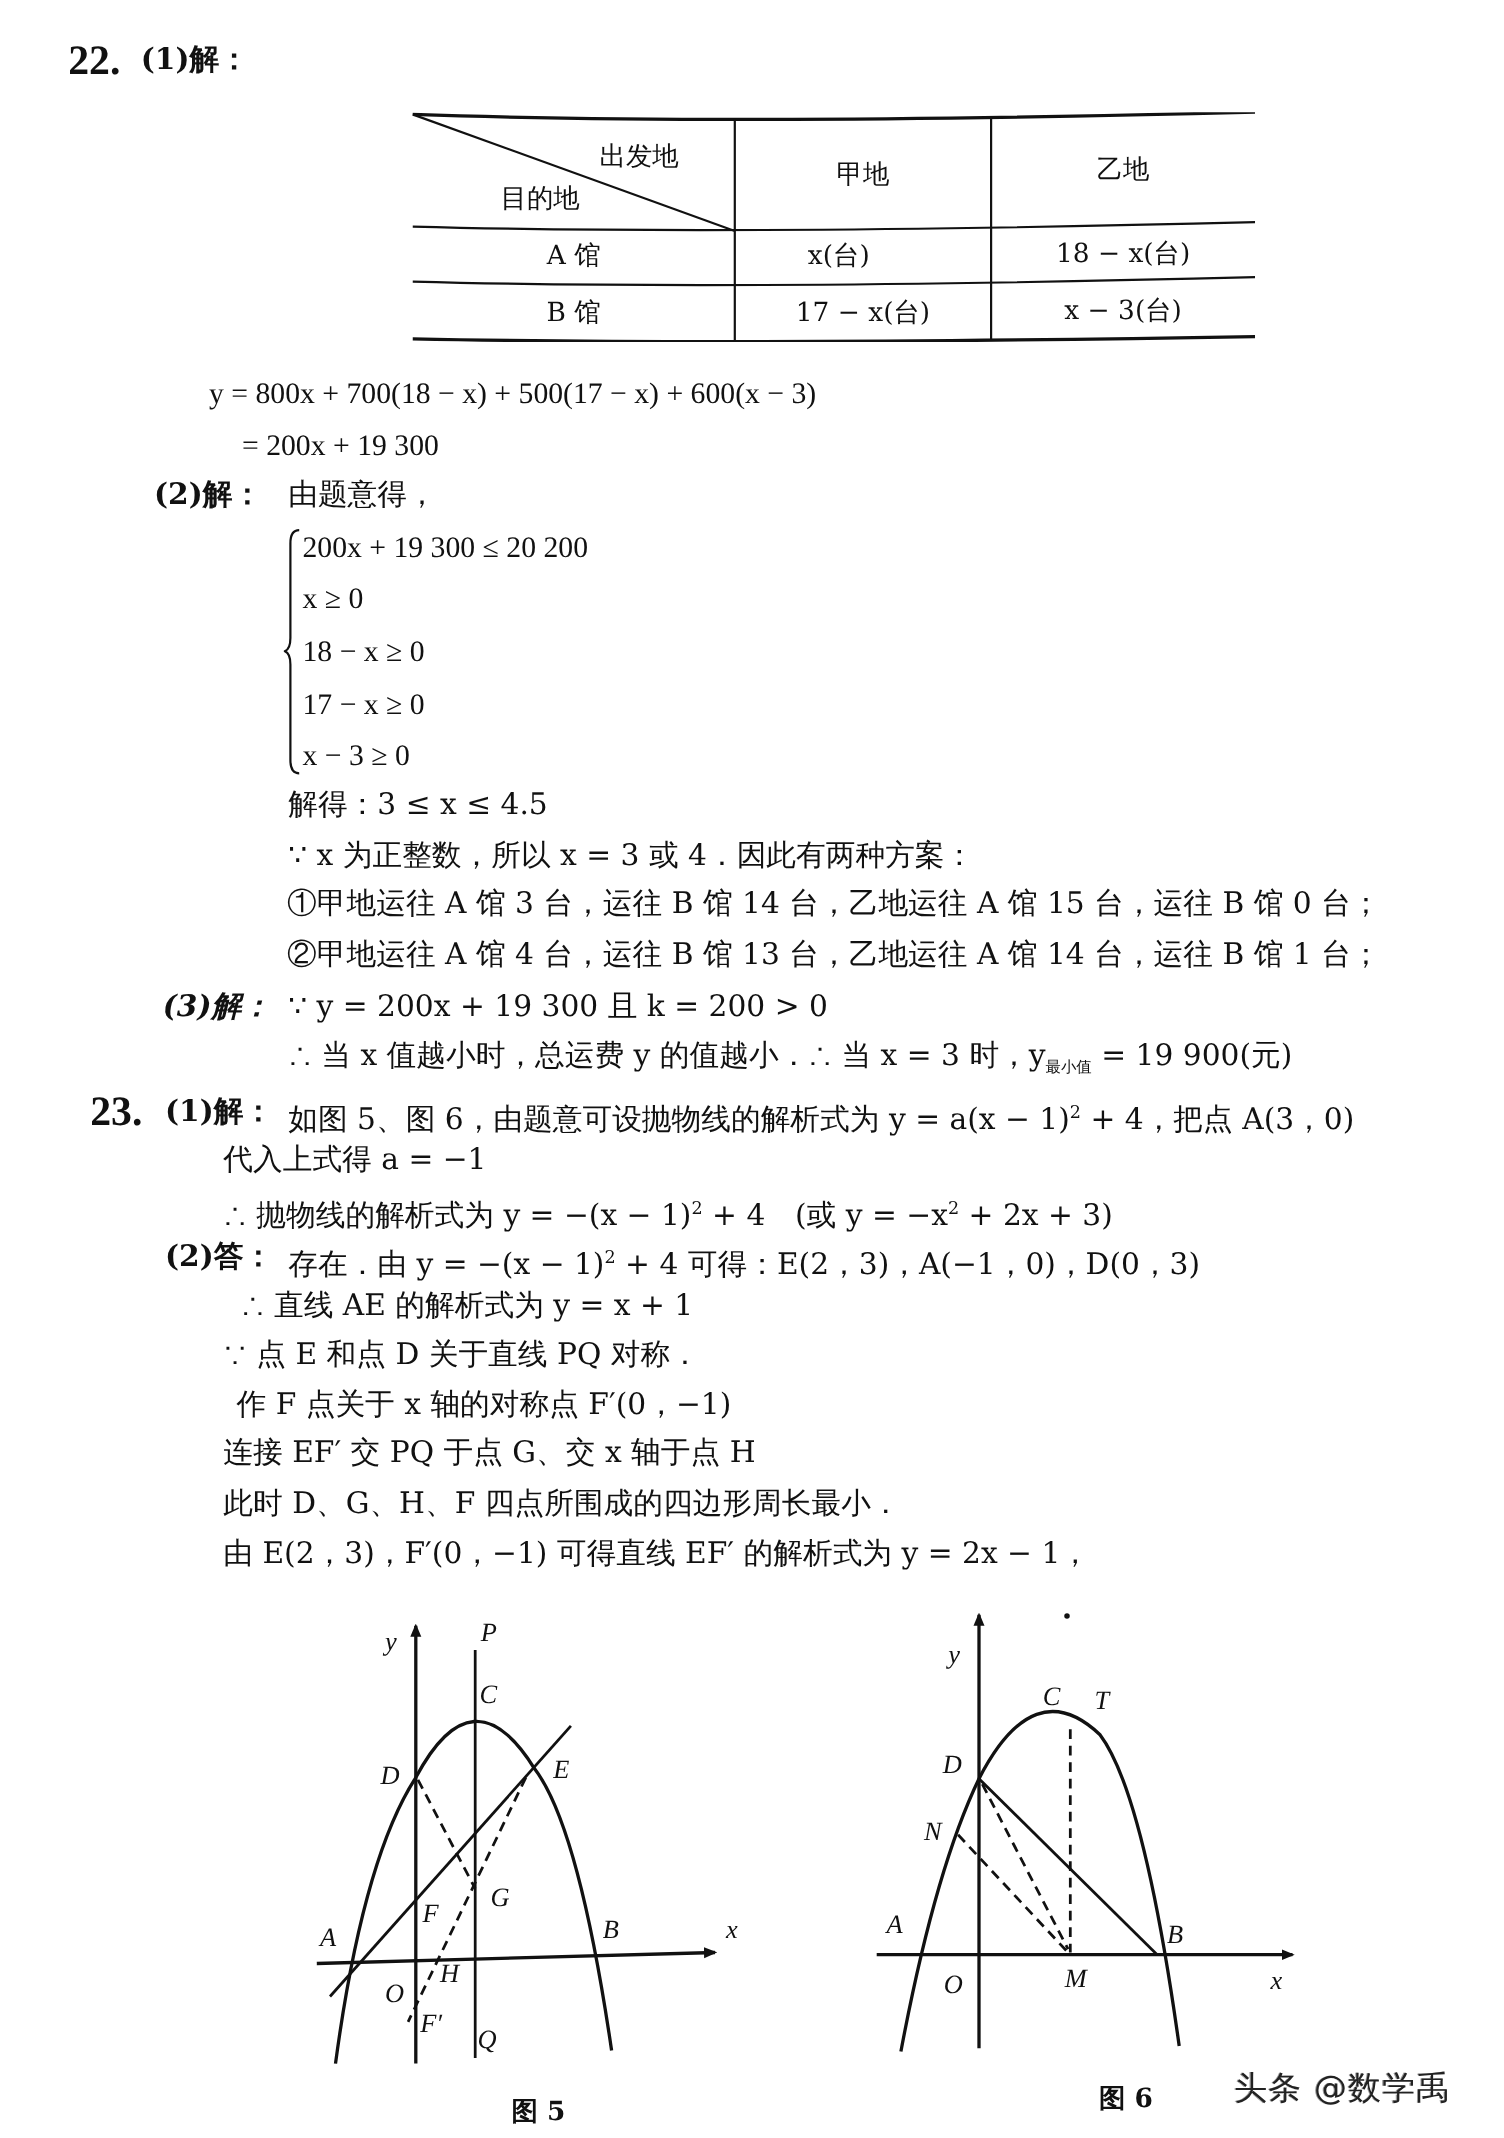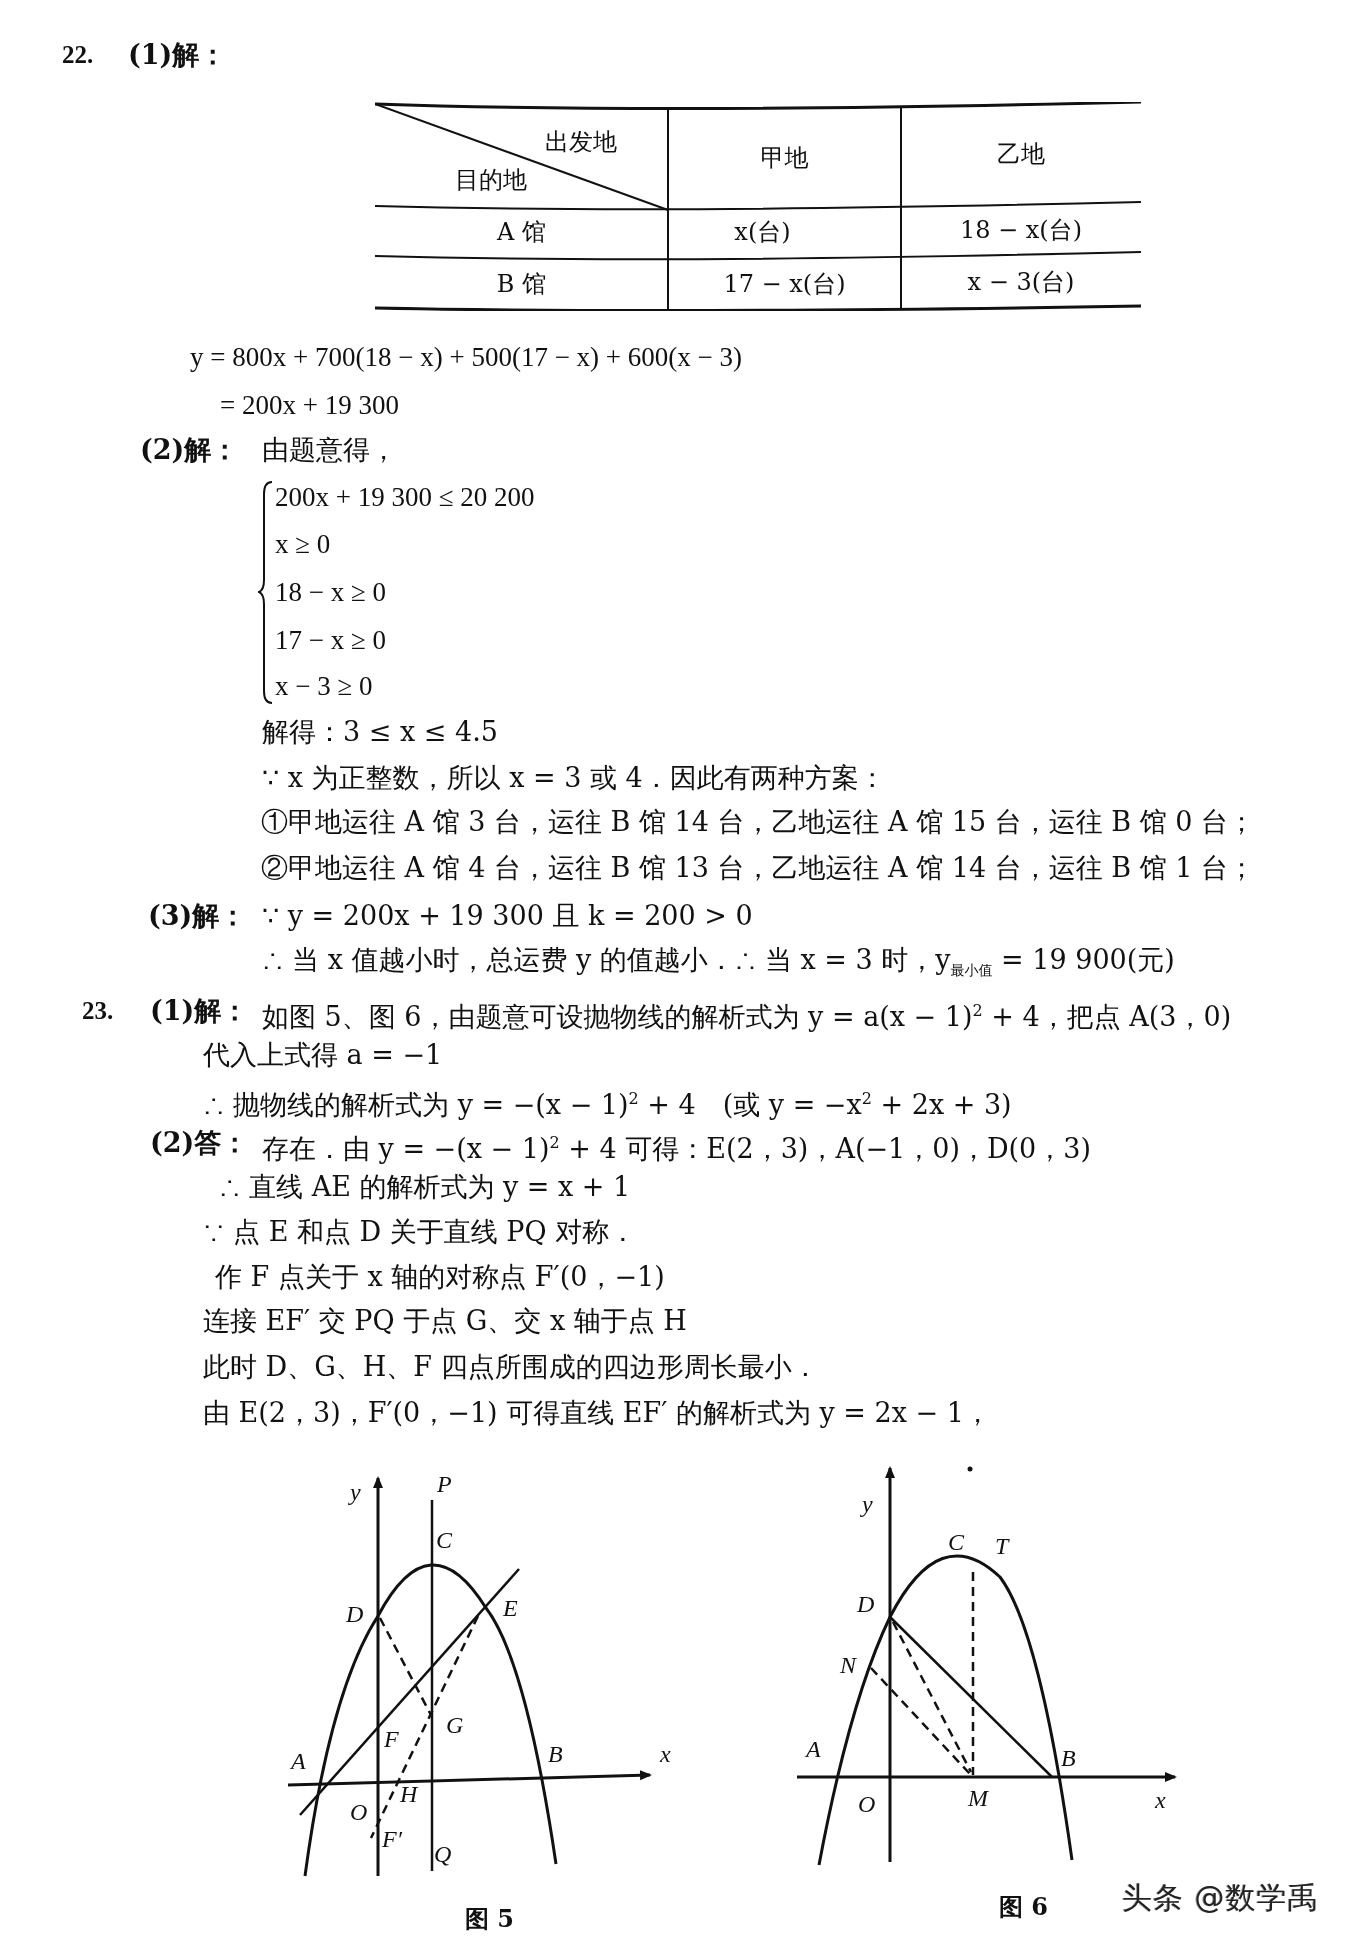--- a/index.html
+++ b/index.html
@@ -1,20 +1,20 @@
 <!DOCTYPE html>
 <html><head>
 <meta charset="utf-8">
 <style>
   html, body { margin: 0; padding: 0; background: #ffffff; }
   body { width: 1367px; height: 1944px; position: relative; overflow: hidden;
          font-family: "DejaVu Serif", "Liberation Serif", serif; color: #111; }
   .ln { position: absolute; white-space: nowrap; font-size: 27px; line-height: 34px; }
   .b { font-weight: bold; }
-  .qn { font-family: "Liberation Serif", serif; font-weight: bold; font-size: 25px; }
+  .qn { font-family: "Liberation Serif", serif; font-weight: bold; font-size: 38px; }
   .num { font-family: "Liberation Serif", serif; }
   sub.small { font-size: 14px; }
   sup { font-size: 16px; }
   
   .tbl { position: absolute; left: 375px; top: 102px; width: 766px; height: 209px; }
   .tbl svg { position: absolute; left: 0; top: 0; }
   .cell { position: absolute; font-size: 24px; text-align: center; white-space: nowrap; }
   .brace { position: absolute; left: 258px; top: 480px; width: 16px; height: 225px; }
   .fig { position: absolute; }
   .lbl { font-family: "Liberation Serif", serif; font-style: italic; font-size: 24px; }
@@ -66,21 +66,21 @@
 <div class="ln num" style="left:275px; top:527px;">x ≥ 0</div>
 <div class="ln num" style="left:275px; top:575px;">18 − x ≥ 0</div>
 <div class="ln num" style="left:275px; top:623px;">17 − x ≥ 0</div>
 <div class="ln num" style="left:275px; top:669px;">x − 3 ≥ 0</div>
 
 <div class="ln" style="left:262px; top:715px;">解得：3 ≤ x ≤ 4.5</div>
 <div class="ln" style="left:262px; top:761px;">∵ x 为正整数，所以 x = 3 或 4．因此有两种方案：</div>
 <div class="ln" style="left:261px; top:805px;">①甲地运往 A 馆 3 台，运往 B 馆 14 台，乙地运往 A 馆 15 台，运往 B 馆 0 台；</div>
 <div class="ln" style="left:261px; top:851px;">②甲地运往 A 馆 4 台，运往 B 馆 13 台，乙地运往 A 馆 14 台，运往 B 馆 1 台；</div>
 
-<div class="ln b" style="left:148px; top:899px;">(3)解：</div>
+<div class="ln b" style="left:148px; top:899px;font-style:italic;">(3)解：</div>
 <div class="ln" style="left:262px; top:899px;">∵ y = 200x + 19 300 且 k = 200 &gt; 0</div>
 <div class="ln" style="left:262px; top:943px;"><span>∴ 当 x 值越小时，总运费 y 的值越小．∴ 当 x = 3 时，y</span><sub class="small">最小值</sub><span> = 19 900(元)</span></div>
 
 <div class="ln qn" style="left:82px; top:994px;">23.</div>
 <div class="ln b" style="left:150px; top:994px;">(1)解：</div>
 <div class="ln" style="left:262px; top:994px;"><span>如图 5、图 6，由题意可设抛物线的解析式为 y = a(x − 1)</span><sup>2</sup><span> + 4，把点 A(3，0)</span></div>
 <div class="ln" style="left:203px; top:1038px;">代入上式得 a = −1</div>
 <div class="ln" style="left:203px; top:1082px;"><span>∴ 抛物线的解析式为 y = −(x − 1)</span><sup>2</sup><span> + 4　(或 y = −x</span><sup>2</sup><span> + 2x + 3)</span></div>
 
 <div class="ln b" style="left:150px; top:1126px;">(2)答：</div>

